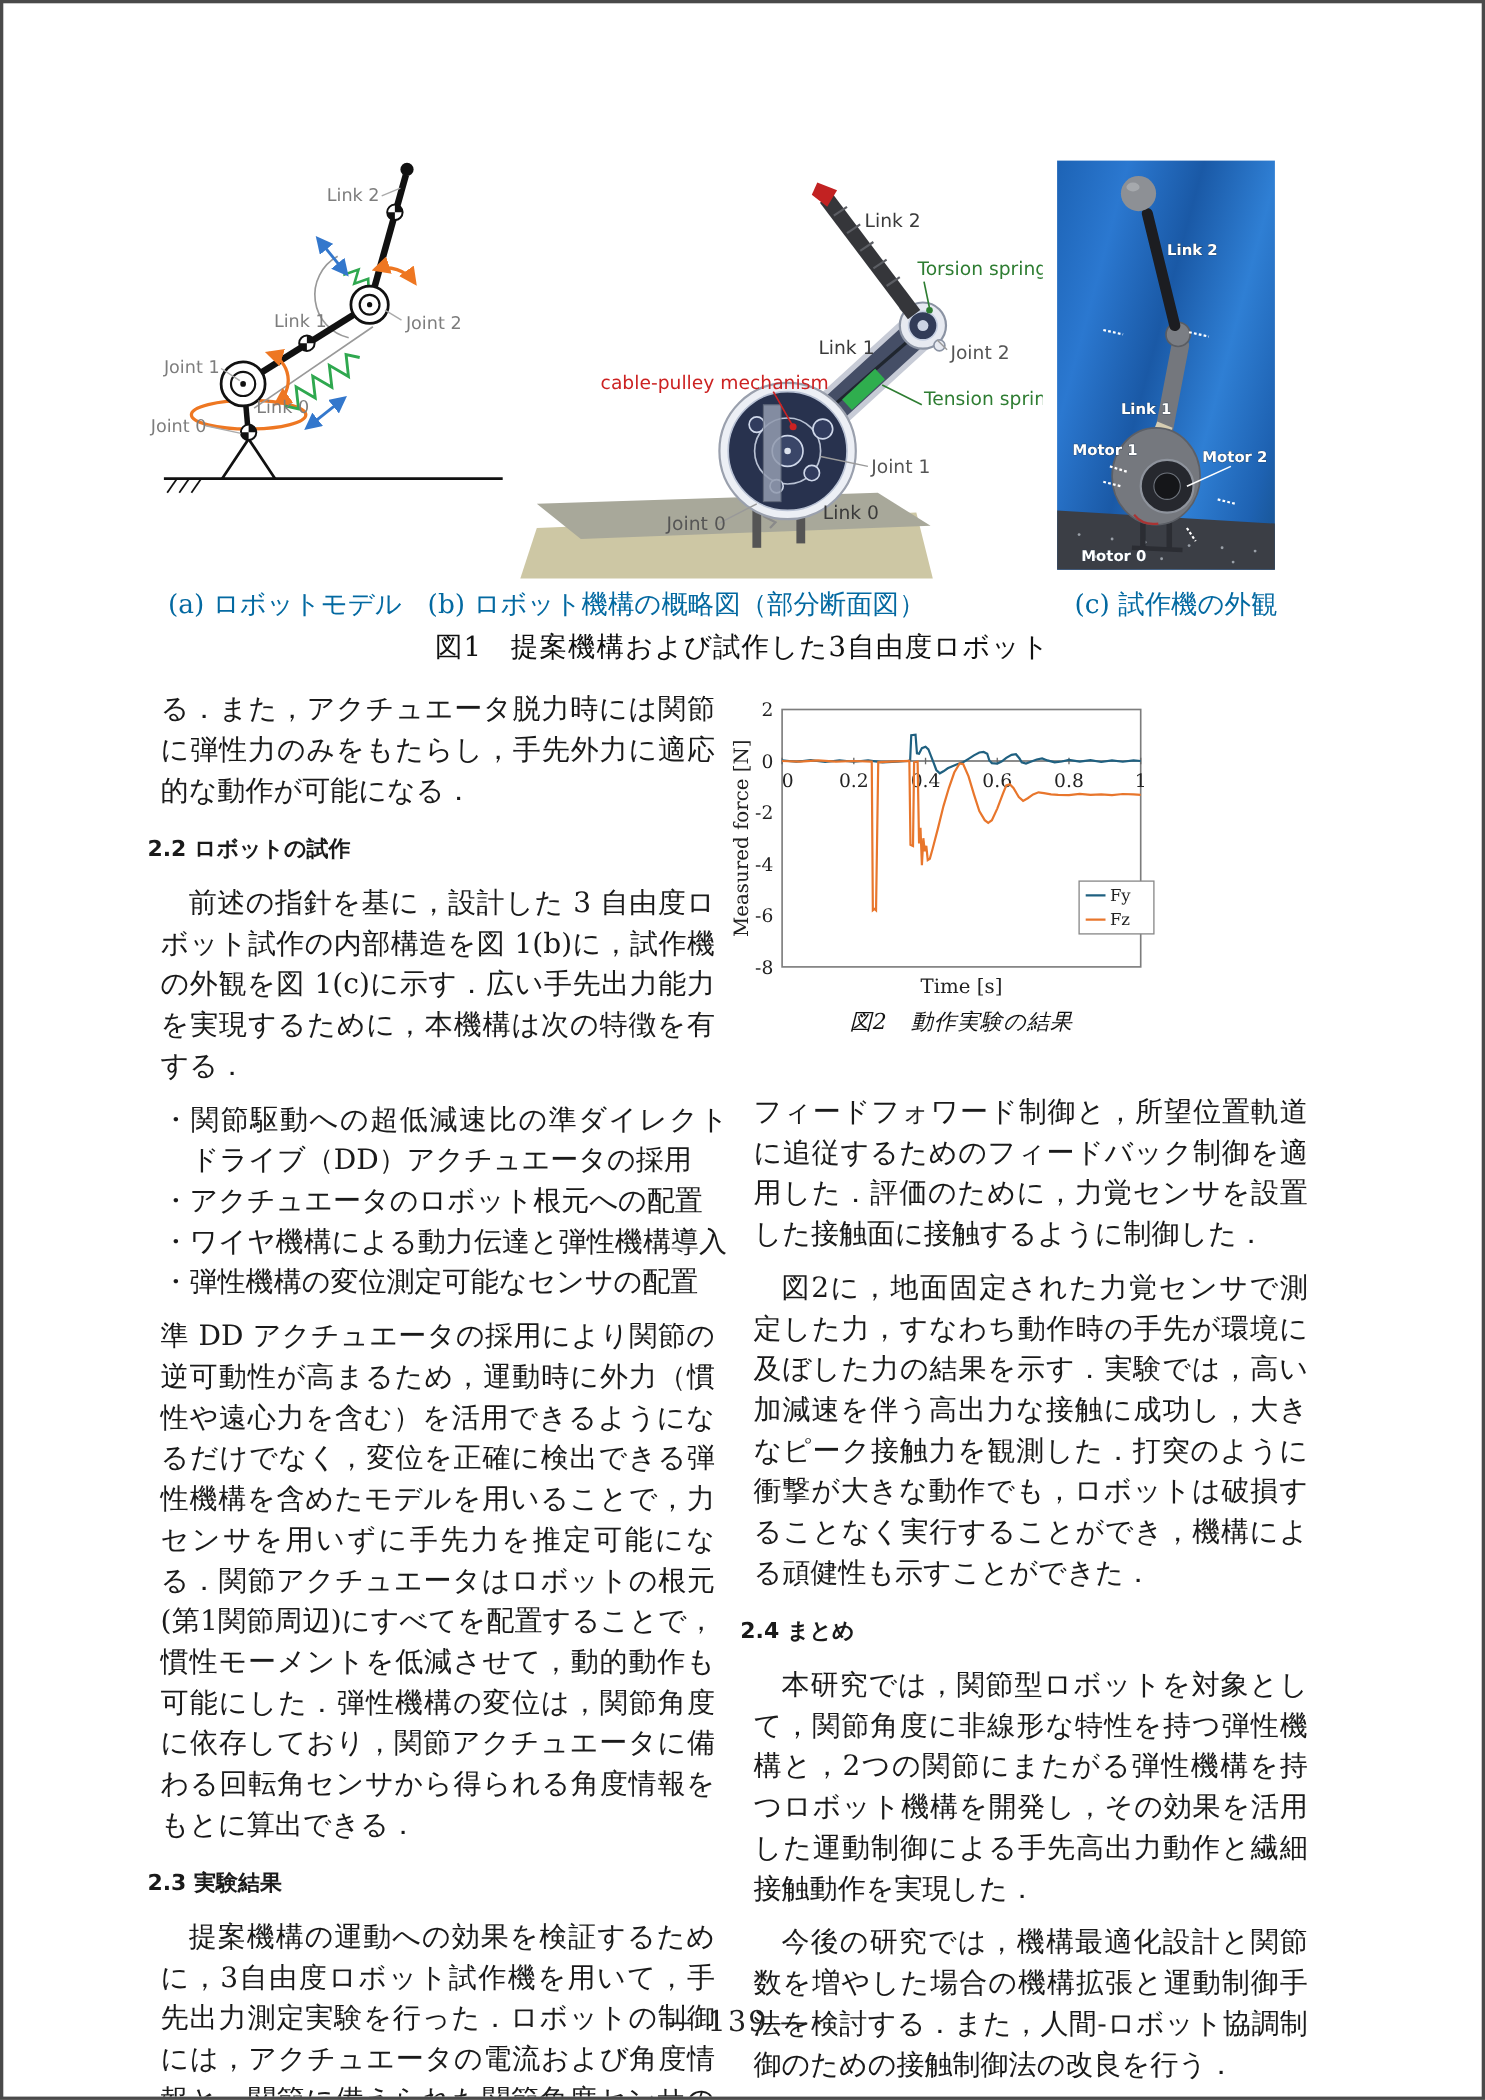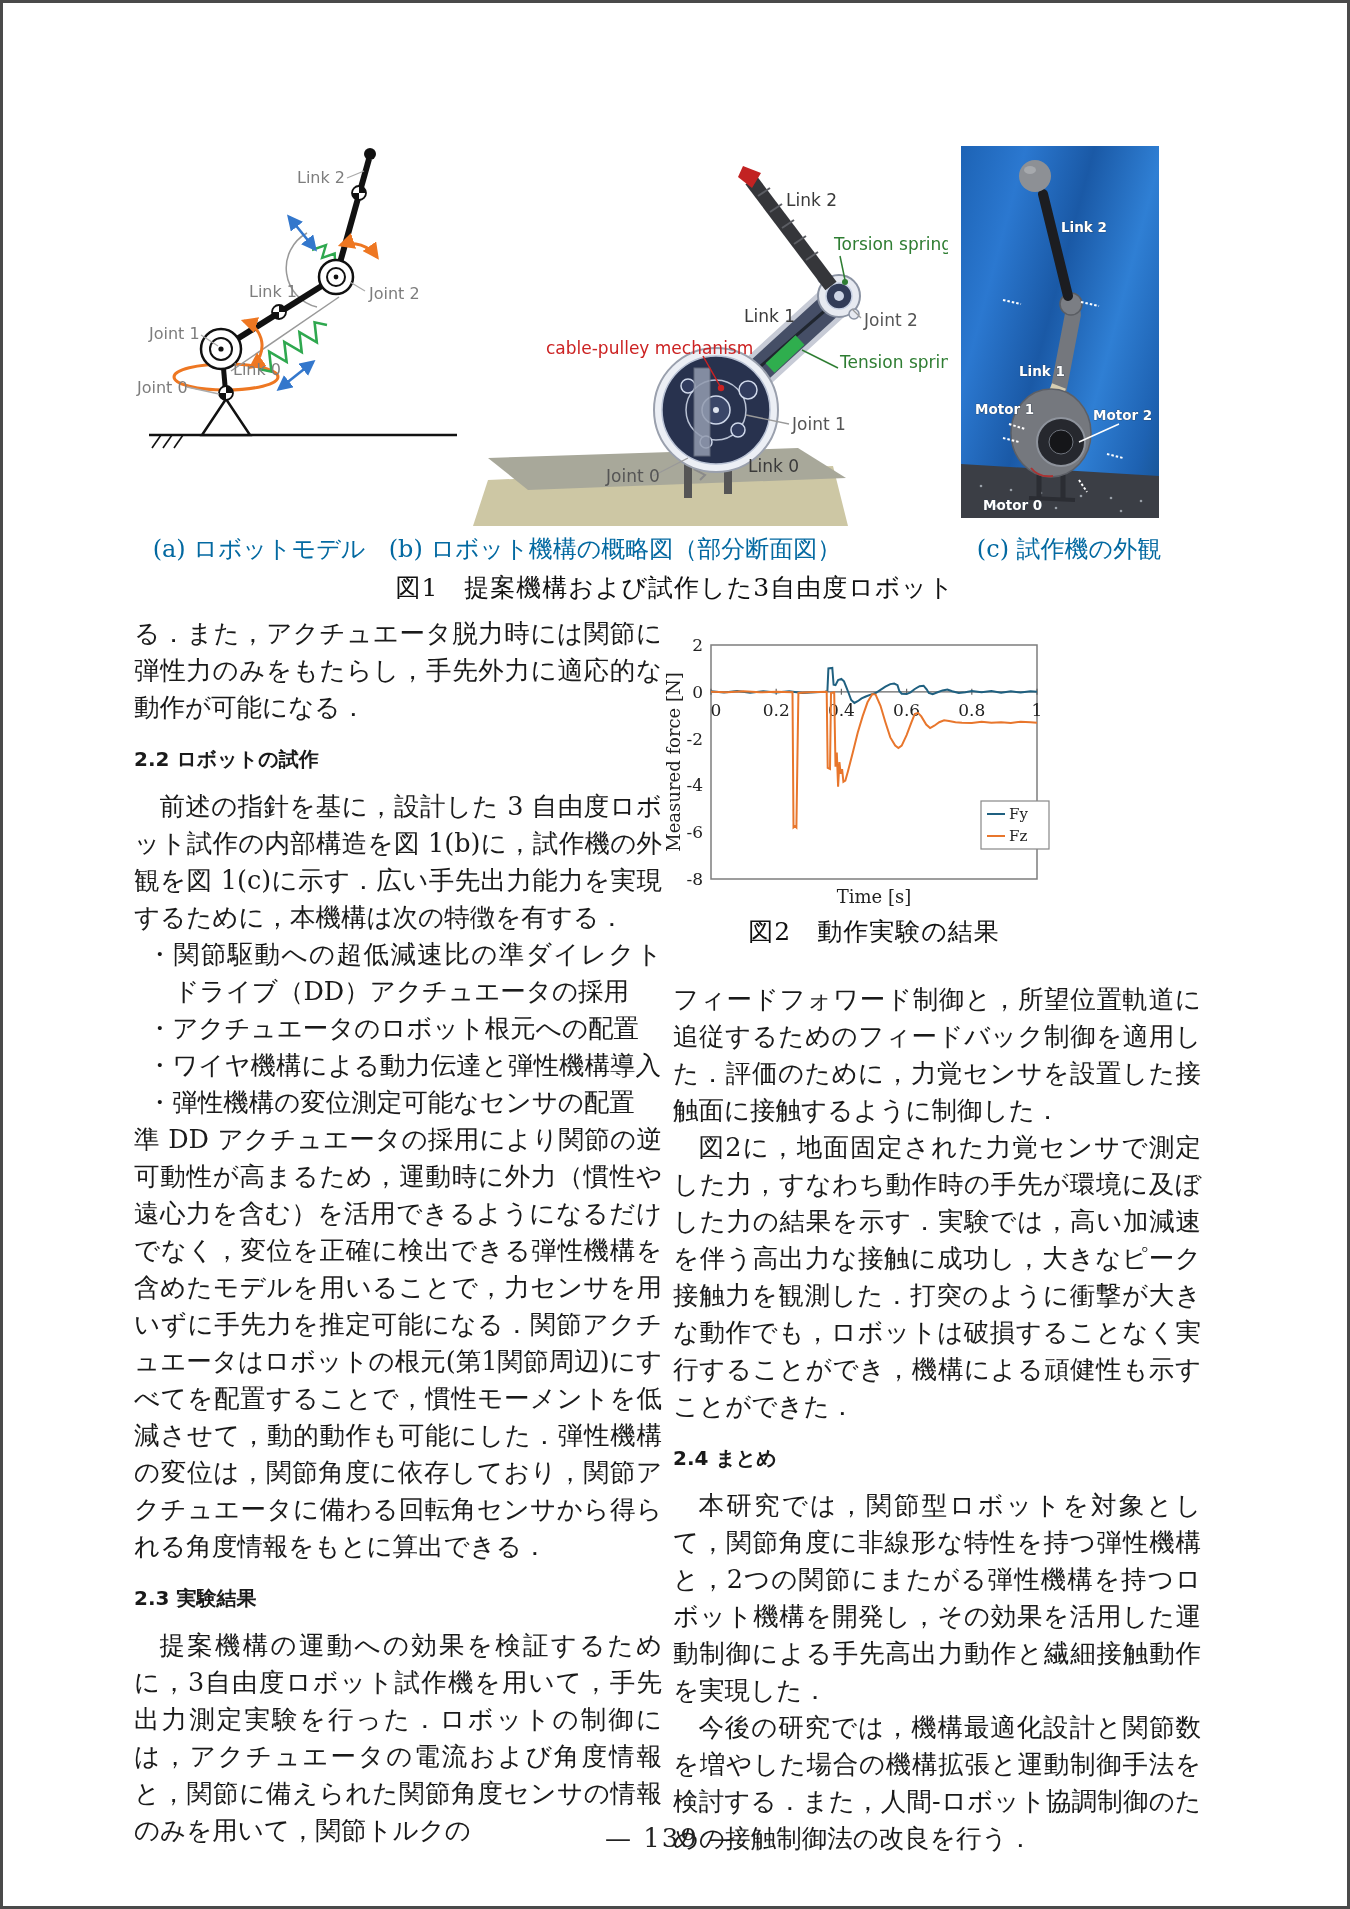--- a/index.html
+++ b/index.html
@@ -12,21 +12,21 @@
   .figpanel{position:absolute;}
   .subcap{position:absolute;font-size:24px;white-space:nowrap;transform:translateX(-50%);color:#0369a1;}
   .figcap{position:absolute;font-size:25px;white-space:nowrap;transform:translateX(-50%);color:#111;letter-spacing:1px;}
   .photo{
     position:absolute;left:958px;top:143px;width:198px;height:372px;
     background:linear-gradient(105deg,#1d63b5 0%,#2b78d0 22%,#1a59a6 45%,#2f7fd4 68%,#1e62b2 88%,#17528f 100%);
   }
   .photo svg{position:absolute;left:0;top:0;}
   
   .col{position:absolute;width:528px;font-size:25.5px;line-height:37px;text-align:justify;}
-  .col .p{margin:0;}
+  .col .p{margin:12px;}
   .col .indent{text-indent:1em;}
   .col .li{margin:0;padding-left:1.55em;text-indent:-1.05em;}
   .col .h{
     font-family:"DejaVu Sans","Liberation Sans",sans-serif;
     font-weight:bold;font-size:20px;line-height:40px;margin:13px 0 9px 0;text-align:left;
   }
   .leftcol{left:131px;top:612px;}
   .rightcol{left:670px;top:978px;}
   
   .chartwrap{position:absolute;left:650px;top:628px;width:430px;height:300px;}
@@ -293,21 +293,21 @@
 
       <g>
         <rect x="328" y="170" width="68" height="48" fill="#ffffff" stroke="#888" stroke-width="1.2"></rect>
         <line class="legend-line" x1="334" y1="183" x2="352" y2="183" stroke-width="2" stroke="#1f6080"></line>
         <text class="chart-text" font-size="15" x="356" y="188">Fy</text>
         <line class="legend-line" x1="334" y1="205" x2="352" y2="205" stroke-width="2" stroke="#e8762c"></line>
         <text class="chart-text" font-size="15" x="356" y="210">Fz</text>
       </g>
     </svg>
   </div>
-  <div class="figcap" style="left:871px;top:912px;font-size:25px;">図2　動作実験の結果</div>
+  <div class="figcap" style="left:871px;top:912px;font-size:20px;font-style:italic;">図2　動作実験の結果</div>
 
   <div class="col rightcol" id="right-col">
       <div class="p">フィードフォワード制御と，所望位置軌道に追従するためのフィードバック制御を適用した．評価のために，力覚センサを設置した接触面に接触するように制御した．</div>
       <div class="p indent">図2に，地面固定された力覚センサで測定した力，すなわち動作時の手先が環境に及ぼした力の結果を示す．実験では，高い加減速を伴う高出力な接触に成功し，大きなピーク接触力を観測した．打突のように衝撃が大きな動作でも，ロボットは破損することなく実行することができ，機構による頑健性も示すことができた．</div>
       <div class="h">2.4 まとめ</div>
       <div class="p indent">本研究では，関節型ロボットを対象として，関節角度に非線形な特性を持つ弾性機構と，2つの関節にまたがる弾性機構を持つロボット機構を開発し，その効果を活用した運動制御による手先高出力動作と繊細接触動作を実現した．</div>
       <div class="p indent">今後の研究では，機構最適化設計と関節数を増やした場合の機構拡張と運動制御手法を検討する．また，人間-ロボット協調制御のための接触制御法の改良を行う．</div>
     </div>
 
   <div class="pagenum">— 139 —</div>

